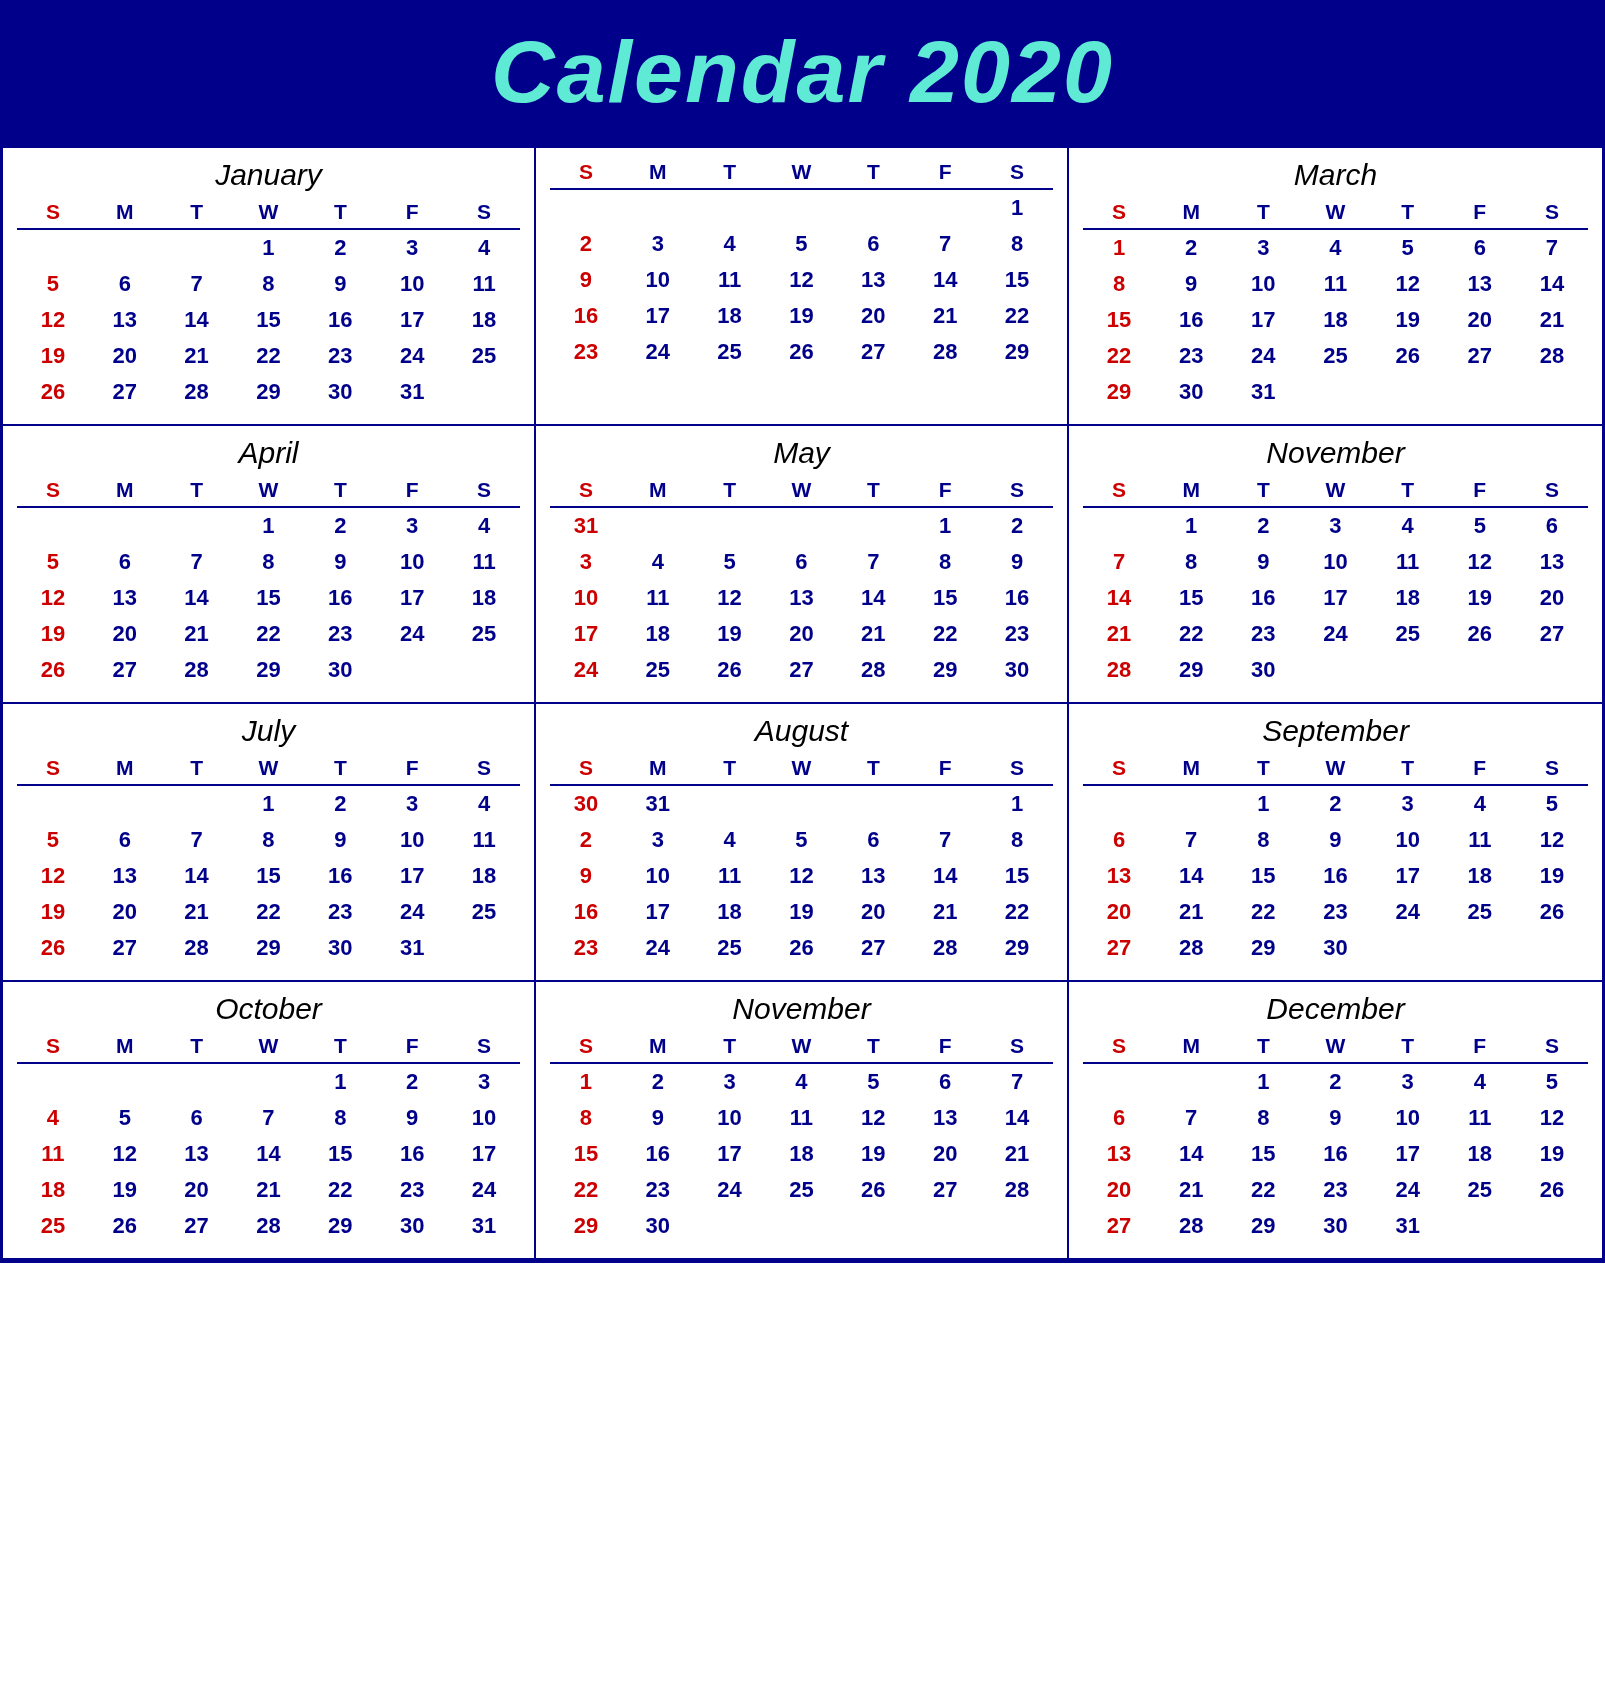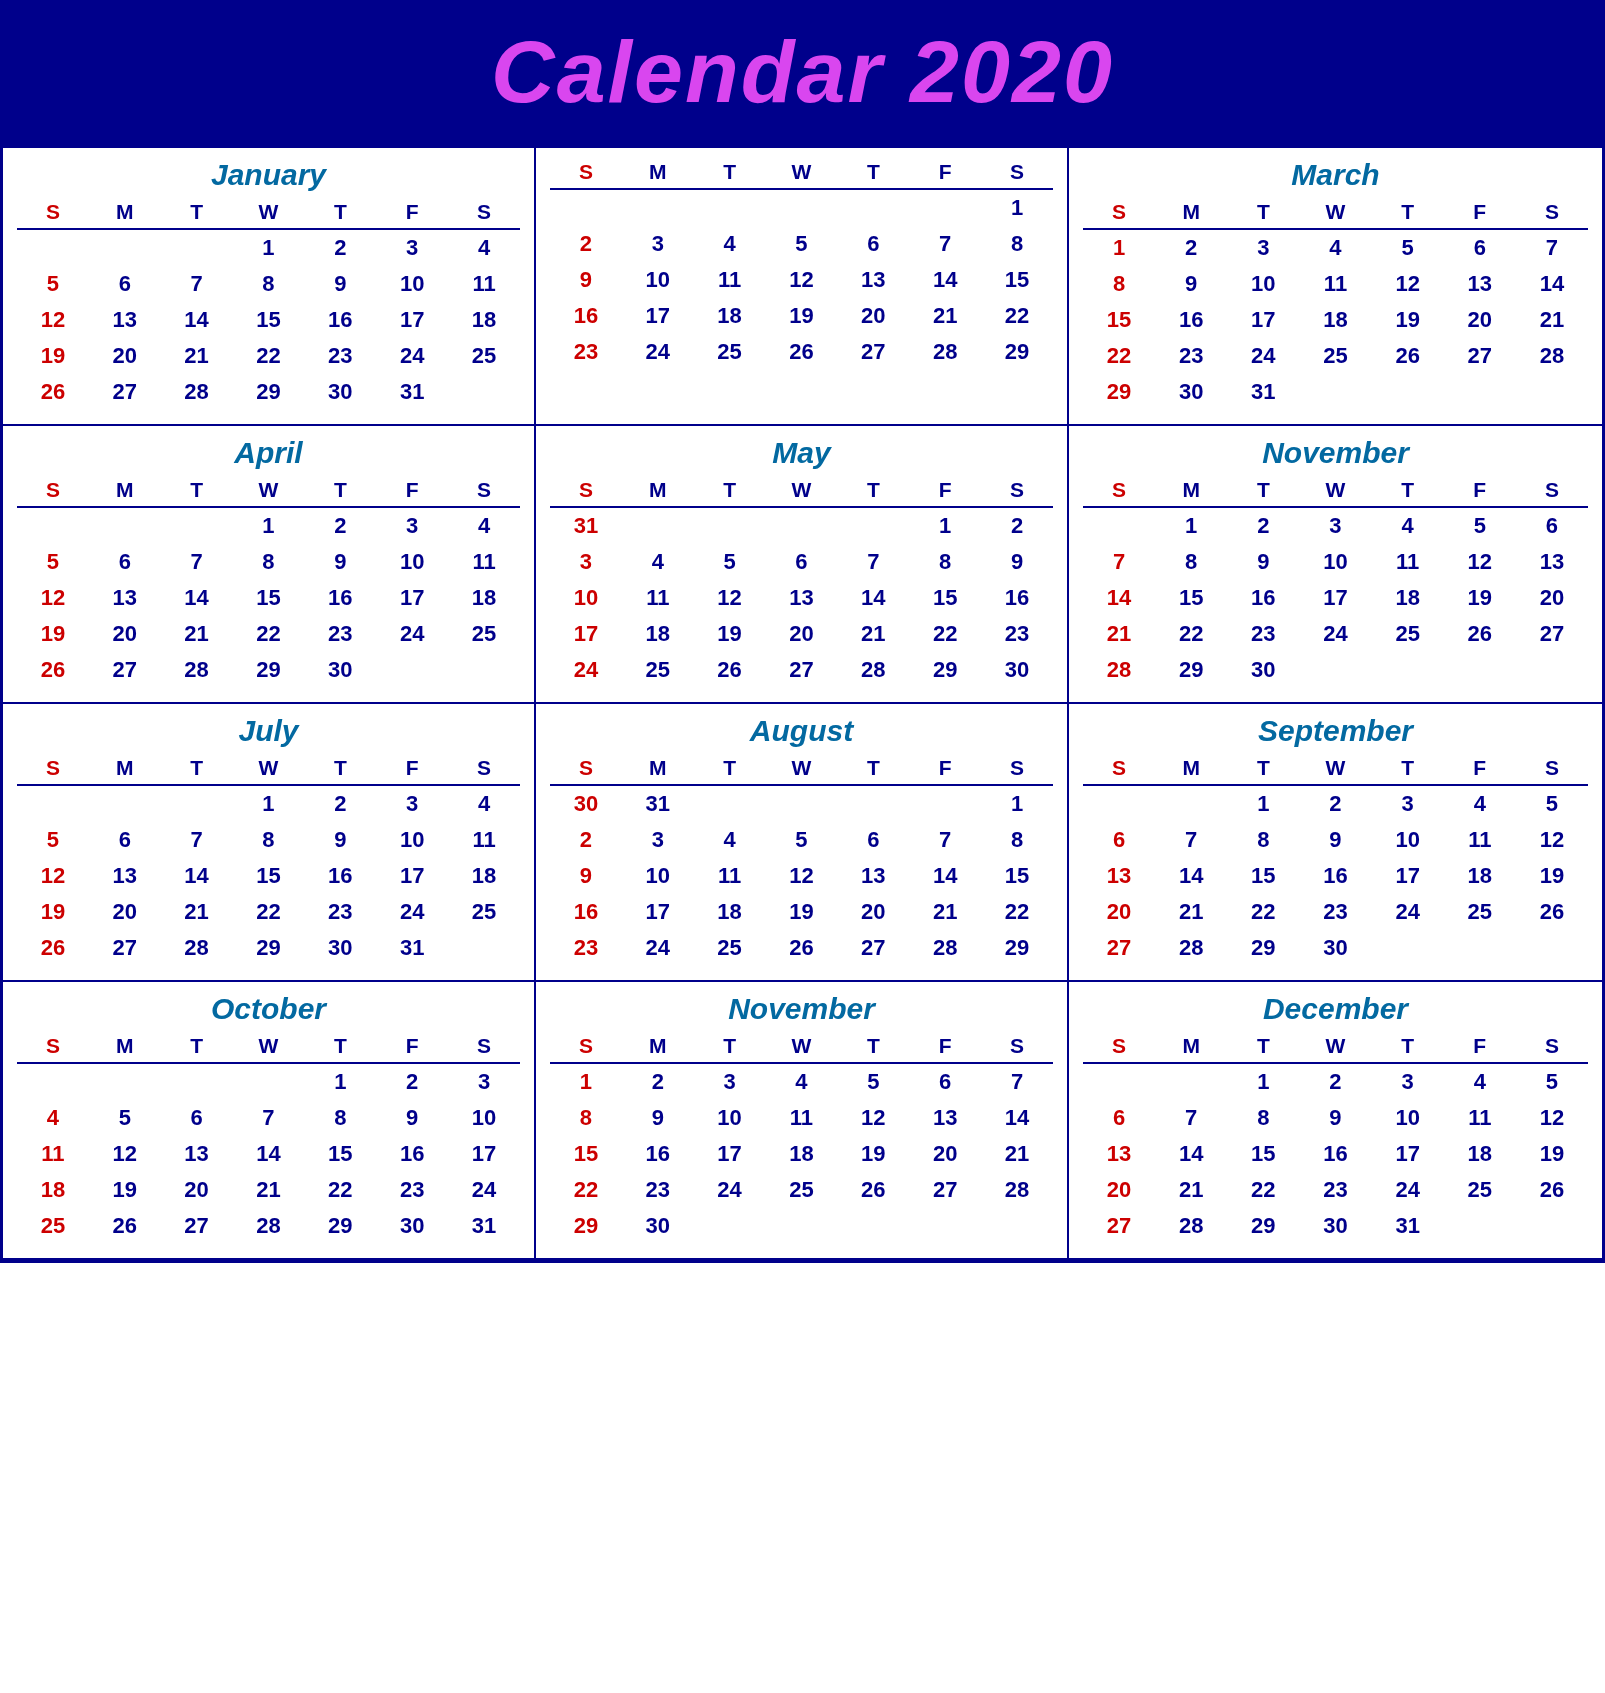--- a/index.html
+++ b/index.html
@@ -13,21 +13,21 @@
       width: 1605px;
       background: #fff;
       border: 3px solid #00008B;
     }
     .calendar-header {
       background: #00008B;
       text-align: center;
       padding: 18px 0 22px 0;
     }
     .calendar-header h1 {
-      color: #d946ef;
+      color: #5eead4;
       font-size: 88px;
       font-weight: 900;
       font-style: italic;
       letter-spacing: 2px;
     }
     .calendar-grid {
       display: grid;
       grid-template-columns: 1fr 1fr 1fr;
       border-top: 3px solid #00008B;
     }
@@ -35,22 +35,22 @@
       border-right: 2px solid #00008B;
       border-bottom: 2px solid #00008B;
       padding: 10px 14px 14px 14px;
     }
     .month-block:nth-child(3n) {
       border-right: none;
     }
     .month-name {
       text-align: center;
       font-size: 30px;
-      font-weight: bold;
-      color: #0369a1;
+      font-weight: normal;
+      color: #000000;
       margin-bottom: 6px;
       font-style: italic;
     }
     .month-table {
       width: 100%;
       border-collapse: collapse;
     }
     .month-table th {
       font-size: 21px;
       font-weight: bold;

